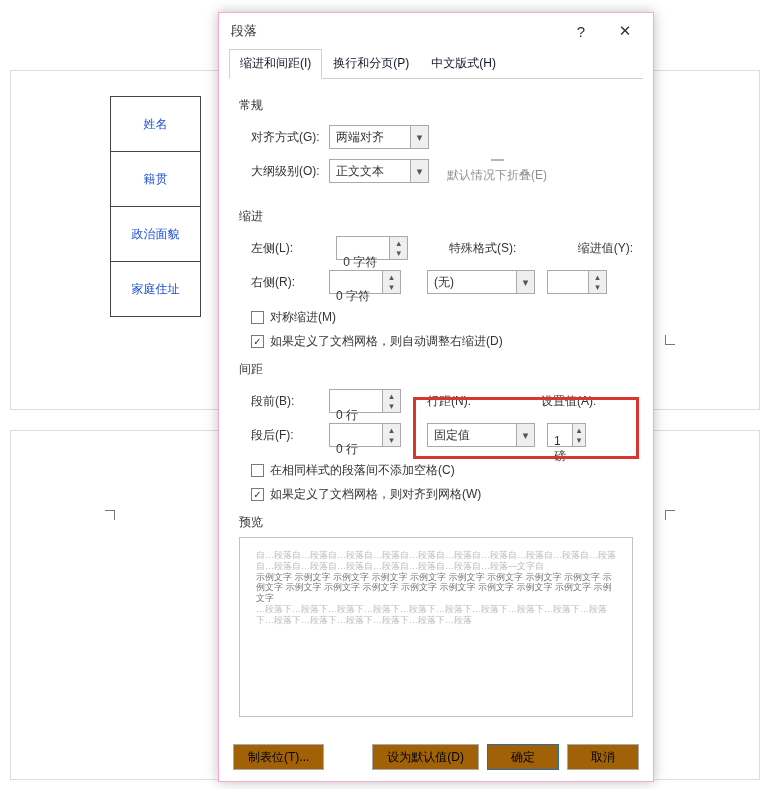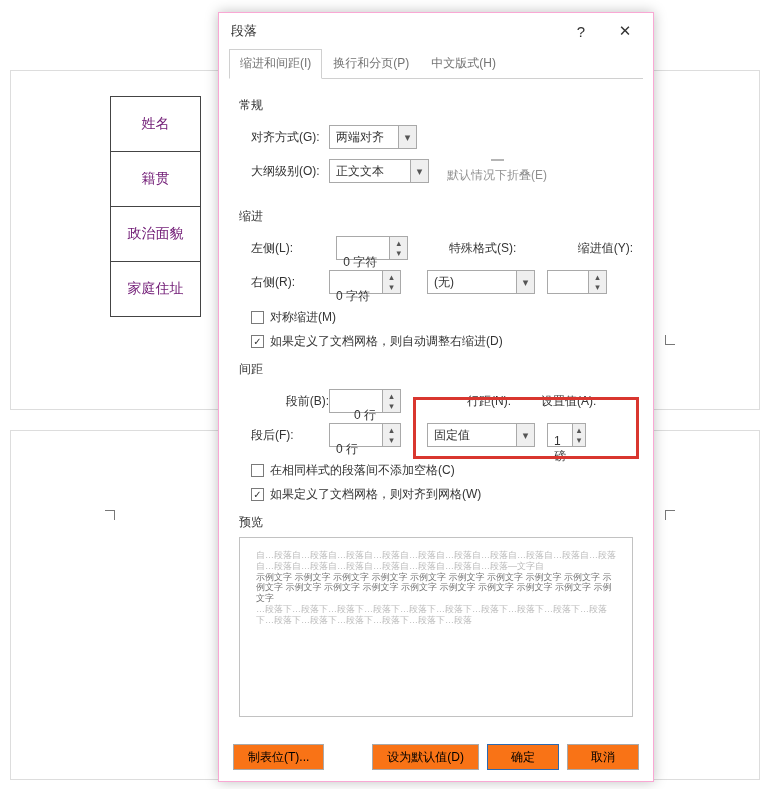--- a/index.html
+++ b/index.html
@@ -1,39 +1,39 @@
 <!DOCTYPE html>
 <html><head>
 <meta charset="utf-8">
 <style>
   * { box-sizing: border-box; font-family: "Microsoft YaHei", "SimSun", sans-serif; }
   body { margin: 0; background: #fff; width: 774px; height: 789px; position: relative; overflow: hidden; }
 
   
   .bg-doc { position: absolute; top: 70px; left: 10px; width: 750px; height: 340px; border: 1px solid #ddd; }
   .bg-table { position: absolute; top: 96px; left: 110px; border-collapse: collapse; }
-  .bg-table td { border: 1px solid #444; width: 90px; height: 55px; text-align: center; font-size: 14px; color: #701a75; }
+  .bg-table td { border: 1px solid #444; width: 90px; height: 55px; text-align: center; font-size: 12px; color: #1d4ed8; }
   .bg-blue { position: absolute; top: 185px; left: 605px; color: #2d73bf; font-size: 20px; }
   .bg-blue2 { position: absolute; top: 215px; left: 605px; color: #2d73bf; font-size: 18px; }
   .bg-corner { position: absolute; width: 10px; height: 10px; border: 1px solid #777; }
   .bg-page2 { position: absolute; top: 430px; left: 10px; width: 750px; height: 350px; border: 1px solid #ddd; }
 
   
   .dialog {
     position: absolute; top: 12px; left: 218px; width: 436px; height: 770px;
     background: #fff; border: 1px solid #f9a8d4; box-shadow: 0 0 12px rgba(0,0,0,.25);
     display: flex; flex-direction: column;
   }
   .dlg-title { height: 36px; display: flex; align-items: center; padding: 0 6px 0 12px; font-size: 13px; color: #333; }
   .dlg-title .spacer { flex: 1; }
   .dlg-title .btn { width: 44px; height: 28px; display: flex; align-items: center; justify-content: center; font-size: 15px; color: #333; }
   .dlg-title .qmark { font-size: 15px; }
 
   .tabs { display: flex; height: 30px; margin: 0 10px; border-bottom: 1px solid #d0d0d0; }
-  .tab { padding: 5px 10px 4px; font-size: 12px; color: #737373; border: 1px solid transparent; border-bottom: none; margin-bottom: -1px; }
+  .tab { padding: 5px 10px 4px; font-size: 12px; color: #0f172a; border: 1px solid transparent; border-bottom: none; margin-bottom: -1px; }
   .tab.active { border-color: #d0d0d0; background: #fff; border-bottom: 1px solid #fff; }
 
   .dlg-body { padding: 8px 20px 6px 20px; font-size: 12px; color: #333; flex: 1; overflow: hidden; }
   .section-label { margin: 10px 0 6px 0; font-size: 12px; color: #333; }
   .row { display: flex; align-items: center; height: 34px; }
   .lab { width: 78px; }
   .labr { width: 84px; }
 
   .select, .spinner, .input {
     height: 24px; border: 1px solid #a9a9a9; background: #fff; display: flex; align-items: center; font-size: 12px;
@@ -60,21 +60,21 @@
   .preview {
     margin-top: 4px; height: 180px; border: 1px solid #c2c2c2; background: #fff;
     padding: 12px 16px; font-size: 9px; color: #bbb; line-height: 1.2; overflow: hidden;
     word-break: break-all;
   }
   .preview .dark { color: #777; }
 
   .dlg-footer { height: 48px; display: flex; align-items: center; padding: 0 14px; gap: 8px; border-top: 0; }
   .dlg-footer .push { flex: 1; }
   .dlg-btn {
-    height: 26px; padding: 0 14px; border: 1px solid #a9a9a9; background: #f97316;
+    height: 26px; padding: 0 14px; border: 1px solid #a9a9a9; background: #a16207;
     font-size: 12px; display: flex; align-items: center; justify-content: center; min-width: 72px;
   }
   .dlg-btn.primary { border: 1px solid #2a6ab3; }
 </style>
 </head>
 <body>
 
 <div class="bg-doc"></div>
 <table class="bg-table">
   <tbody>
@@ -113,21 +113,21 @@
     <div class="tab">换行和分页(P)</div>
     <div class="tab">中文版式(H)</div>
   </div>
 
   <div class="dlg-body">
 
     <div class="section-label">常规</div>
 
     <div class="row" style="padding-left:12px;">
       <div class="lab">对齐方式(G):</div>
-      <div class="select" style="width:88px;">
+      <div class="select" style="width:100px;">
         <span class="val">两端对齐</span>
         <span class="arrow"></span>
       </div>
     </div>
 
     <div class="row" style="padding-left:12px;">
       <div class="lab">大纲级别(O):</div>
       <div class="select" style="width:100px;">
         <span class="val">正文文本</span>
         <span class="arrow"></span>
@@ -177,21 +177,21 @@
         <span>对称缩进(M)</span>
       </div>
       <div class="checkbox checked">
         <span class="box"></span>
         <span>如果定义了文档网格，则自动调整右缩进(D)</span>
       </div>
     </div>
 
     <div class="section-label" style="margin-top:8px;">间距</div>
 
-    <div class="row" style="padding-left:12px;text-align:right;">
+    <div class="row" style="padding-left:12px;">
       <div class="lab">段前(B):</div>
       <div class="spinner" style="width:72px;">
         <span class="val">0 行</span>
           <span class="spin"></span>
       </div>
       <div style="width:26px;"></div>
       <div class="labr">行距(N):</div>
       <div style="width:30px;"></div>
       <div>设置值(A):</div>
     </div>

